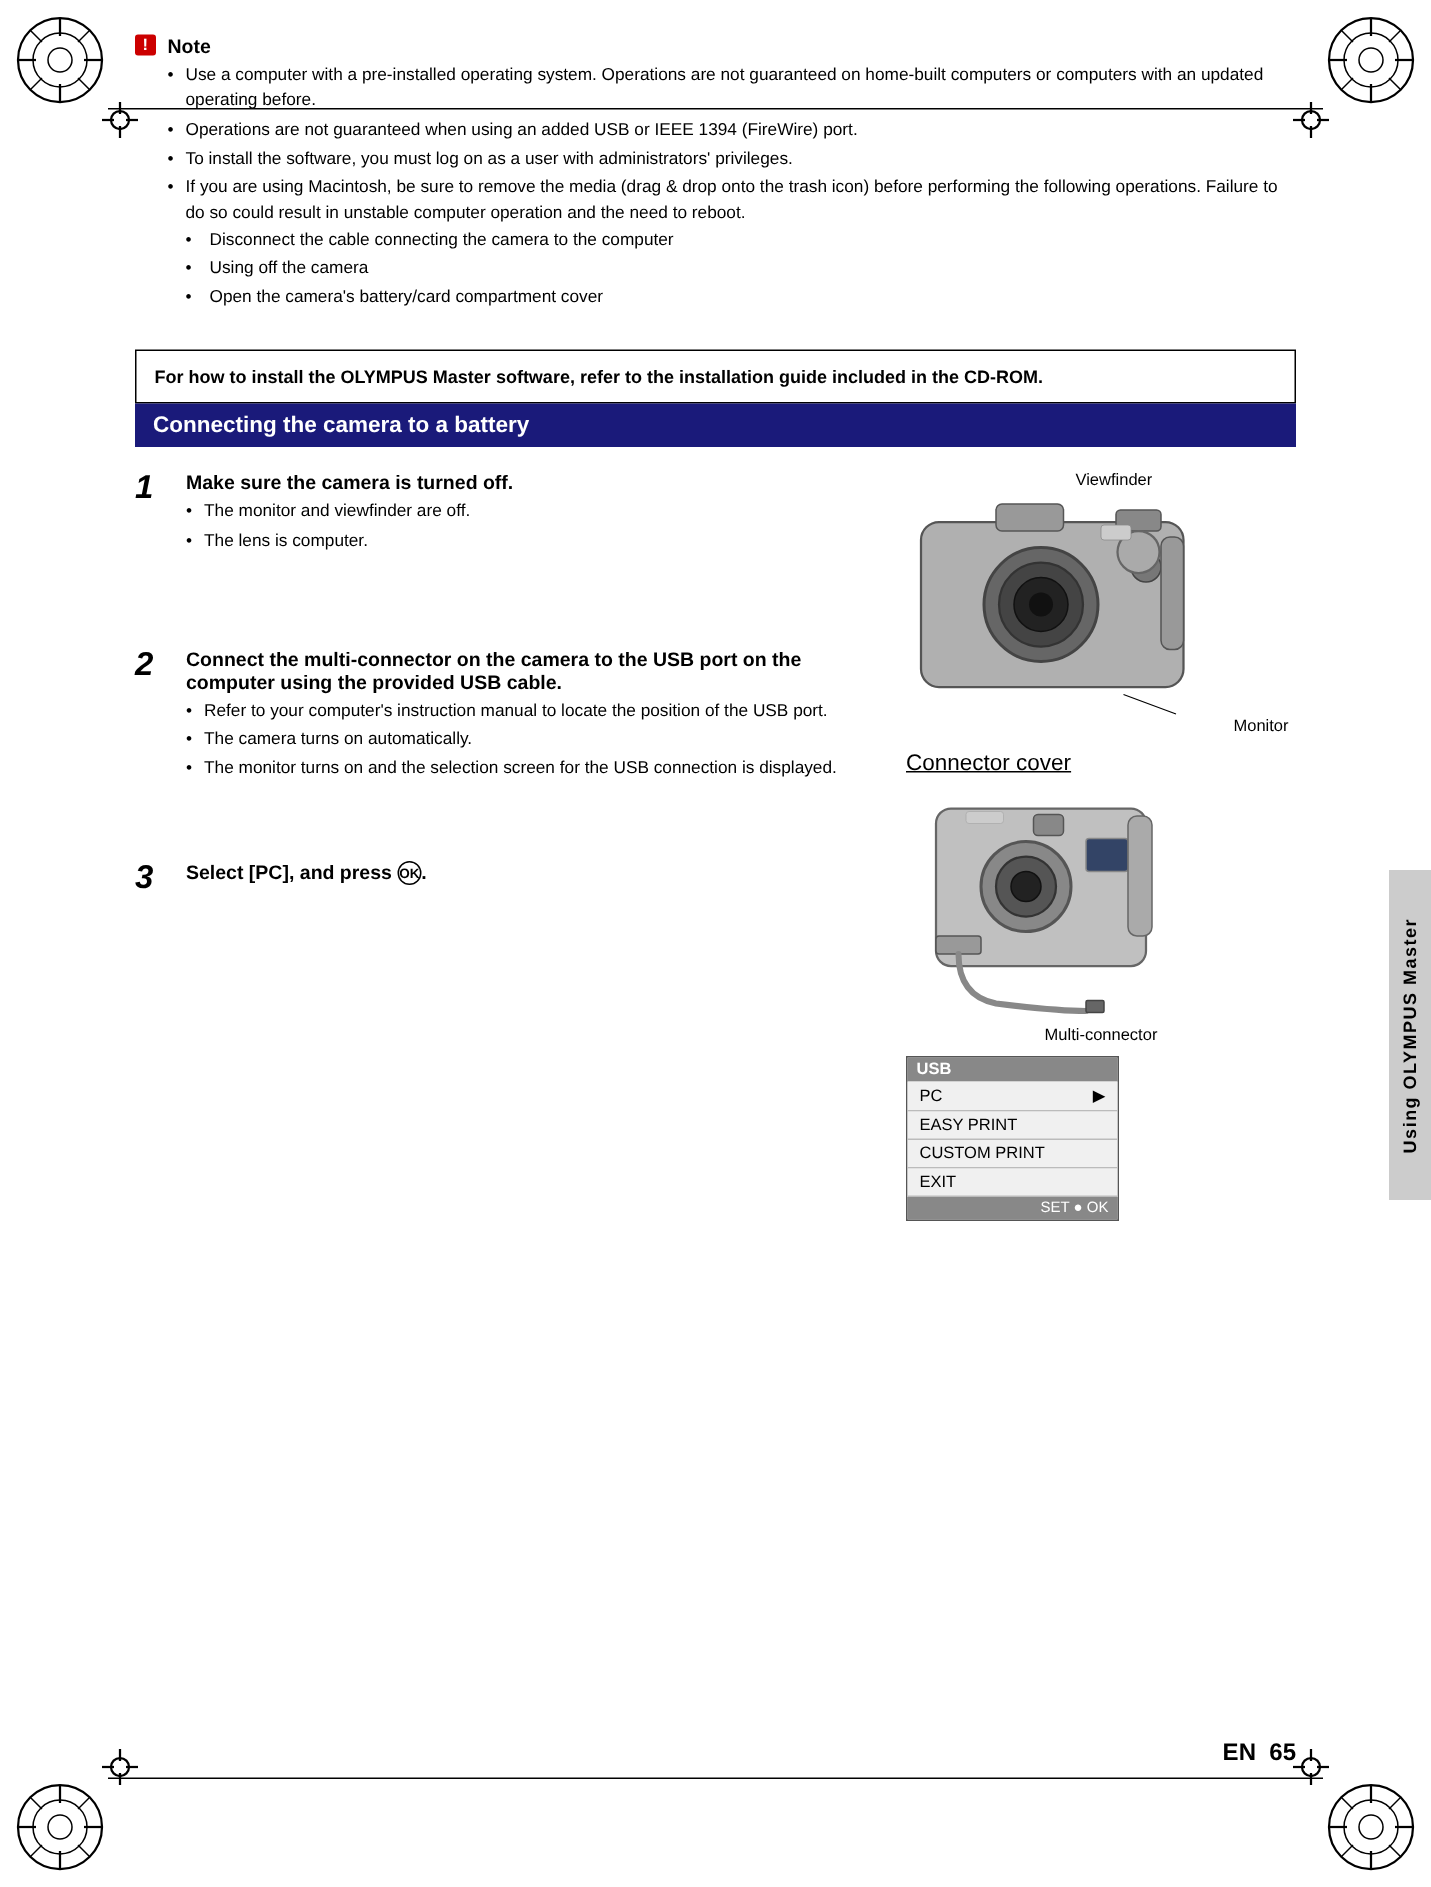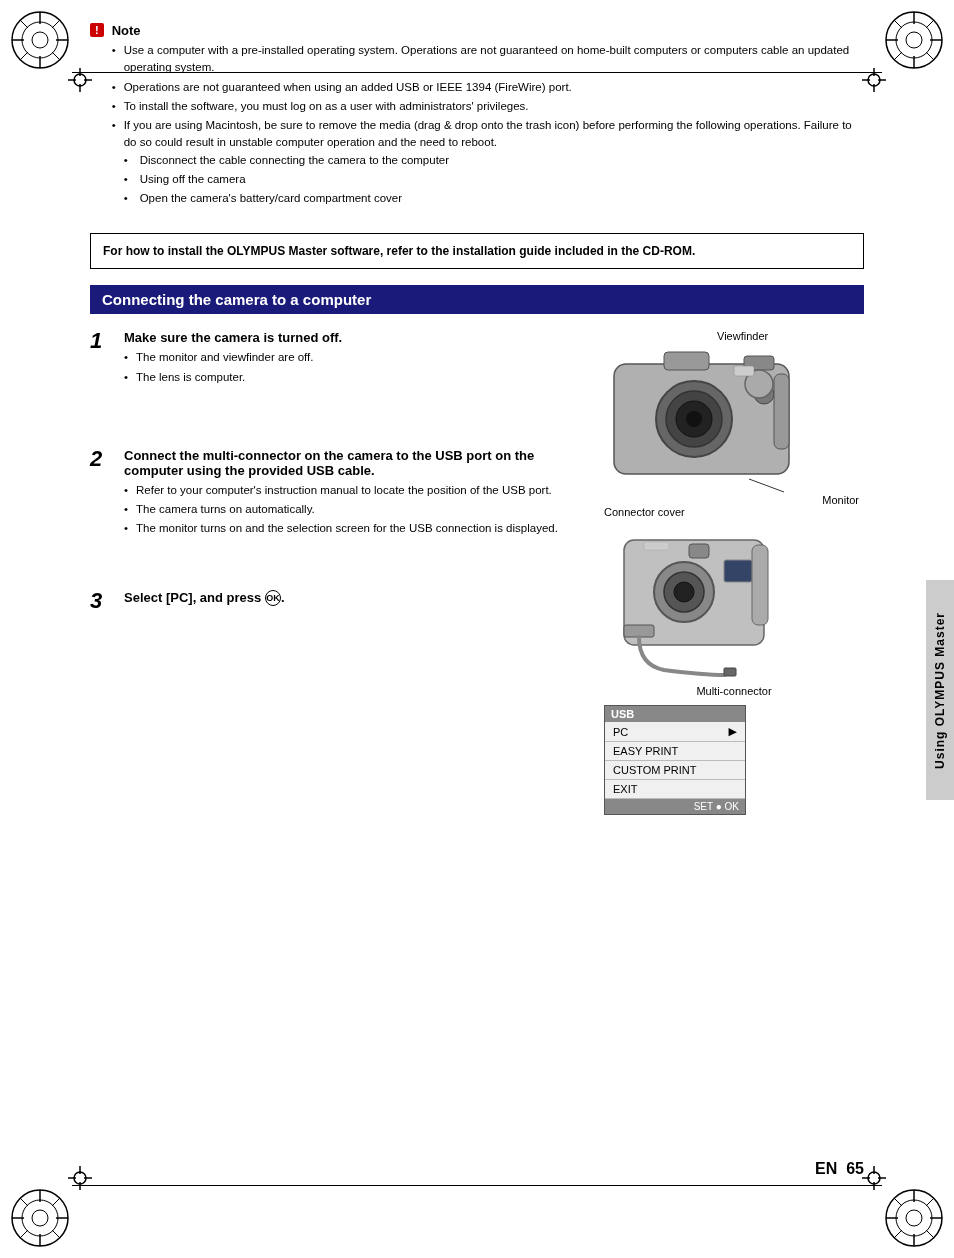--- a/index.html
+++ b/index.html
@@ -127,21 +127,20 @@
       padding-left: 16px;
     }
     .note-content ul.sub-list li::before {
       content: '•';
     }
 
     
     .reference-box {
       border: 1.5px solid #000;
       padding: 8px 12px;
-      margin-bottom: 16px;
       font-size: 12px;
       font-weight: bold;
       line-height: 1.5;
     }
 
     
     .section-heading {
       background: #1a1a7a;
       color: #fff;
       padding: 6px 12px;
@@ -392,39 +391,39 @@
 
 
   <div class="note-section">
     <div class="note-icon">
       <span class="note-icon-badge">!</span>
     </div>
     <div>
       <div class="note-title">Note</div>
       <div class="note-content">
         <ul>
-          <li>Use a computer with a pre-installed operating system. Operations are not guaranteed on home-built computers or computers cable an updated operating system.</li>
+          <li>Use a computer with a pre-installed operating system. Operations are not guaranteed on home-built computers or computers with an updated operating before.</li>
           <li>Operations are not guaranteed when using an added USB or IEEE 1394 (FireWire) port.</li>
           <li>To install the software, you must log on as a user with administrators' privileges.</li>
           <li>If you are using Macintosh, be sure to remove the media (drag &amp; drop onto the trash icon) before performing the following operations. Failure to do so could result in unstable computer operation and the need to reboot.<ul class="sub-list">
                 <li>Disconnect the cable connecting the camera to the computer</li>
                 <li>Using off the camera</li>
                 <li>Open the camera's battery/card compartment cover</li>
               </ul></li>
         </ul>
       </div>
     </div>
   </div>
 
   <div class="reference-box">
     <span>For how to install the OLYMPUS Master software, refer to the installation guide included in the CD-ROM.</span>
   </div>
 
   <div class="section-heading">
-    <span>Connecting the camera to a computer</span>
+    <span>Connecting the camera to a battery</span>
   </div>
 
   <div class="steps-area">
     <div class="steps-left">
 
       <div class="step">
         <div class="step-number">1</div>
         <div class="step-content">
           <div class="step-title">Make sure the camera is turned off.</div>
           <ul class="step-bullets">
@@ -481,21 +480,21 @@
           <rect x="130" y="22" width="20" height="10" rx="2" fill="#ccc" stroke="#888" stroke-width="0.5"></rect>
 
           <rect x="170" y="30" width="15" height="75" rx="6" fill="#999" stroke="#555" stroke-width="1"></rect>
 
           <line x1="145" y1="135" x2="180" y2="148" stroke="#000" stroke-width="0.8"></line>
         </svg>
         
         <div style="font-size:11px; text-align:right; padding-right:5px; margin-top:-8px;">Monitor</div>
       </div>
 
-      <div style="font-size:11px; margin-bottom:2px;">Connector cover</div>
+      <div style="font-size:15px; margin-top:10px; margin-bottom:2px;text-decoration:underline;">Connector cover</div>
 
       <div class="camera-img">
         <svg class="camera-side-view" viewBox="0 0 200 170" xmlns="http://www.w3.org/2000/svg">
 
           <rect x="20" y="20" width="140" height="105" rx="10" fill="#c0c0c0" stroke="#666" stroke-width="1.5"></rect>
 
           <ellipse cx="80" cy="72" rx="30" ry="30" fill="#888" stroke="#555" stroke-width="2"></ellipse>
           <ellipse cx="80" cy="72" rx="20" ry="20" fill="#555" stroke="#333" stroke-width="1.5"></ellipse>
           <ellipse cx="80" cy="72" rx="10" ry="10" fill="#222" stroke="#111" stroke-width="1"></ellipse>
 

